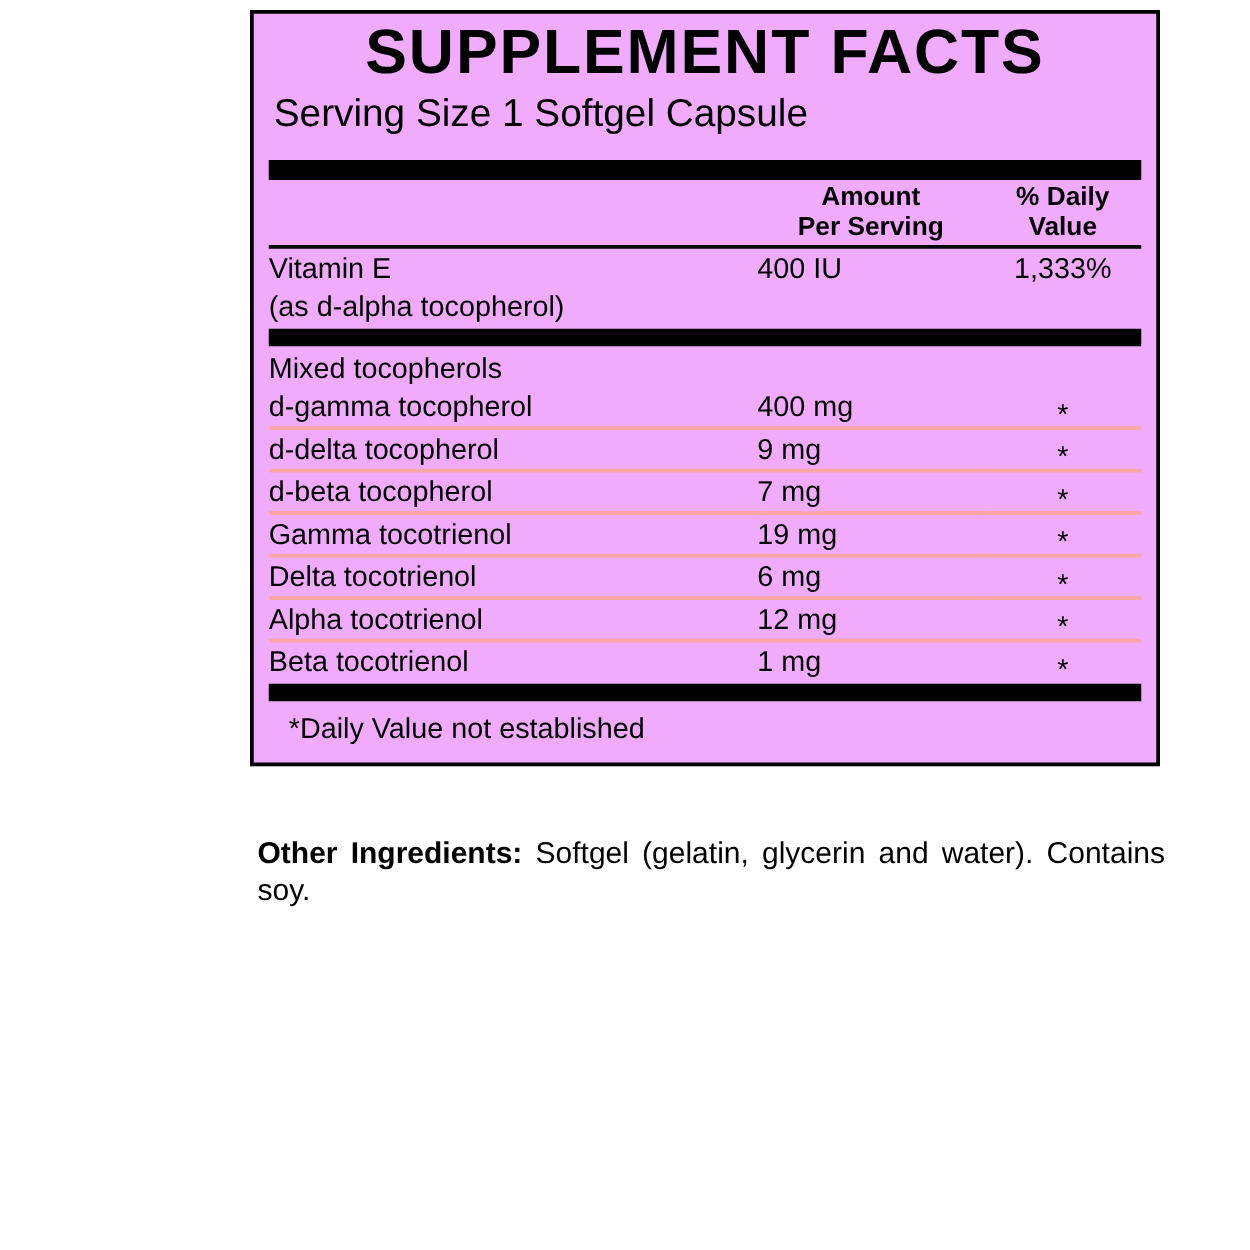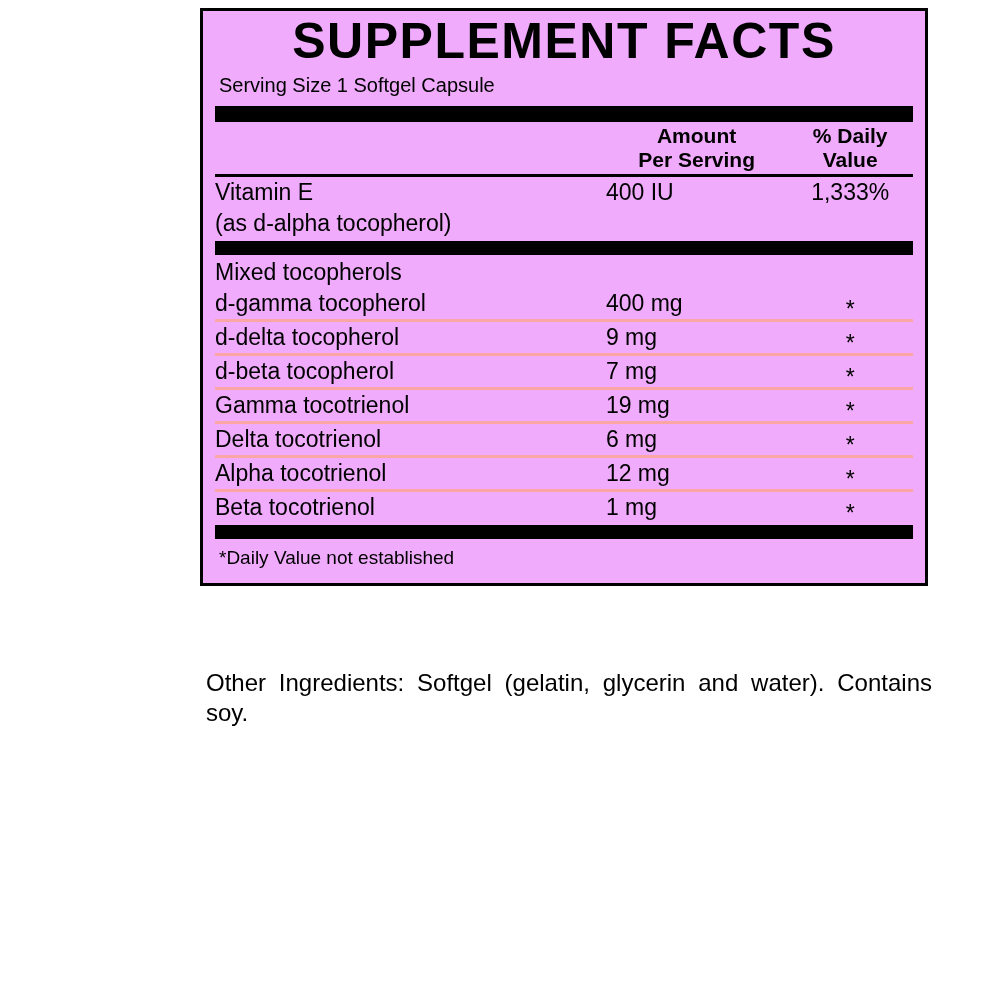--- a/index.html
+++ b/index.html
@@ -38,22 +38,22 @@
     font-size: 50px;
     font-weight: bold;
     letter-spacing: 1.5px;
     line-height: 1.05;
     text-align: center;
     margin: 4px 0 2px 0;
     white-space: nowrap;
   }
 
   .serving {
-    font-size: 20px;
-    margin: 6px 0 10px 4px;
+    font-size: 31px;
+    margin: 6px 0 20px 4px;
     line-height: 1.1;
   }
 
   .bar-thick {
     height: 16px;
     background: #000;
     margin: 2px 0 0 0;
   }
 
   .bar-med {
@@ -101,34 +101,34 @@
 
   .nowrap { white-space: nowrap; }
 
   .star {
     font-size: 23px;
     line-height: 0.6;
     vertical-align: super;
   }
 
   .footnote {
-    font-size: 19px;
-    margin: 8px 0 0 4px;
+    font-size: 23px;
+    margin: 8px 0 0 16px;
   }
 
   .other {
     position: absolute;
     left: 206px;
     top: 668px;
     width: 726px;
     font-size: 24px;
     line-height: 1.25;
     text-align: justify;
   }
-  .other b { font-weight: normal; }
+  .other b { font-weight: bold; }
 
   .subrow td { padding-top: 3px; padding-bottom: 3px; }
 </style>
 </head>
 <body>
 
 <div class="page">
 
   <div class="panel">
     <div class="inner">

